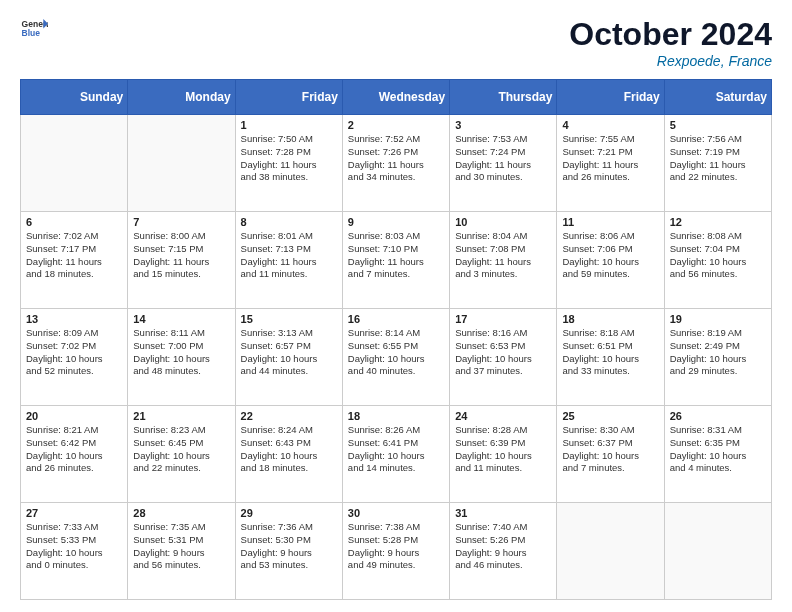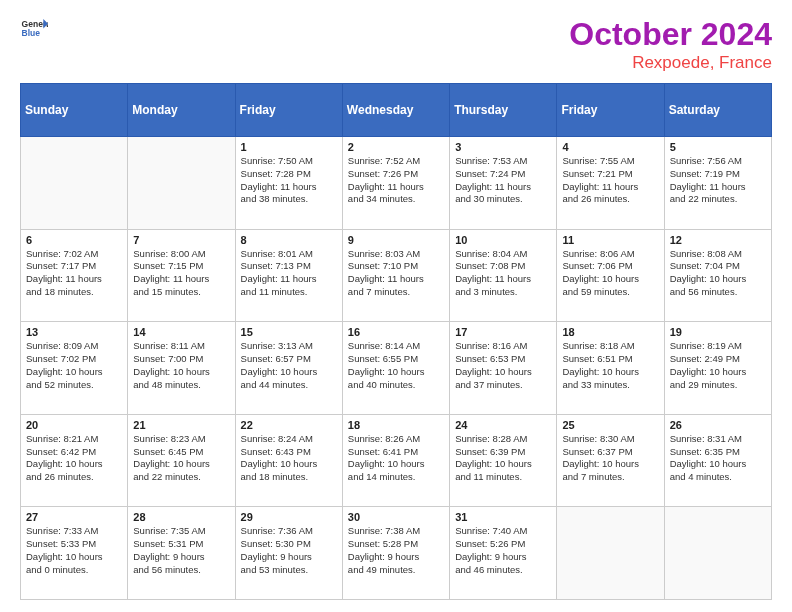--- a/index.html
+++ b/index.html
@@ -31,40 +31,41 @@
     .logo-icon {
       width: 28px;
       height: 28px;
     }
     .title-block {
       text-align: right;
     }
     .month-year {
       font-size: 32px;
       font-weight: bold;
-      color: #a21caf;
+      color: #0f172a;
     }
     .location {
-      font-size: 17px;
-      color: #ef4444;
+      font-size: 14px;
+      color: #0369a1;
+      font-style: italic;
     }
     .calendar {
       flex: 1;
       border: 1px solid #ccc;
       border-collapse: collapse;
       width: 100%;
       table-layout: fixed;
     }
     .calendar th {
       background: #3a6bbf;
       color: #fff;
       font-size: 12px;
       font-weight: bold;
-      padding: 19px 4px;
-      text-align: left;
+      padding: 10px 4px;
+      text-align: right;
       border: 1px solid #2a5aaf;
     }
     .calendar td {
       border: 1px solid #ccc;
       vertical-align: top;
       padding: 4px 5px;
       font-size: 9.5px;
       color: #333;
       background: #fff;
       height: 82px;

